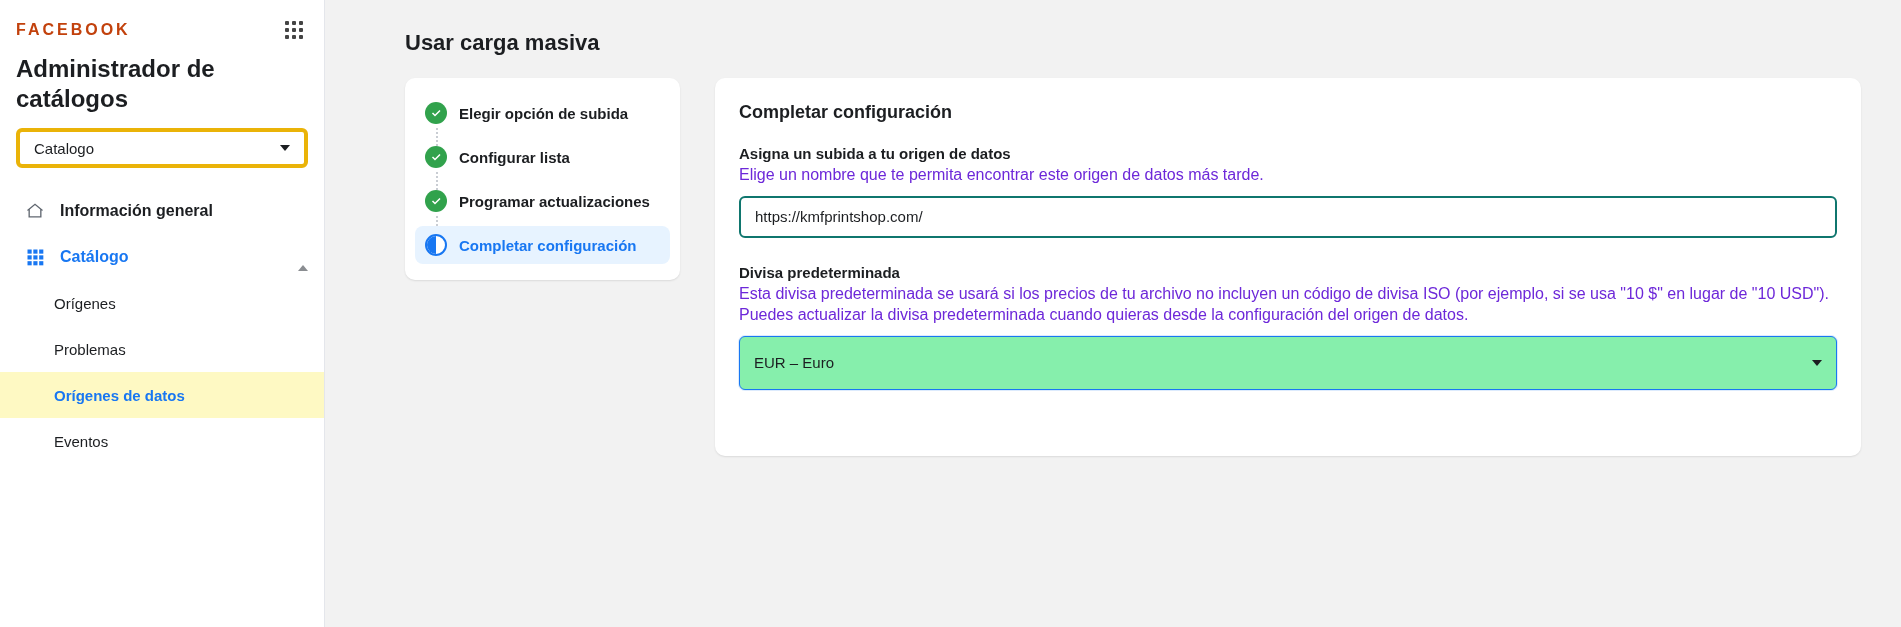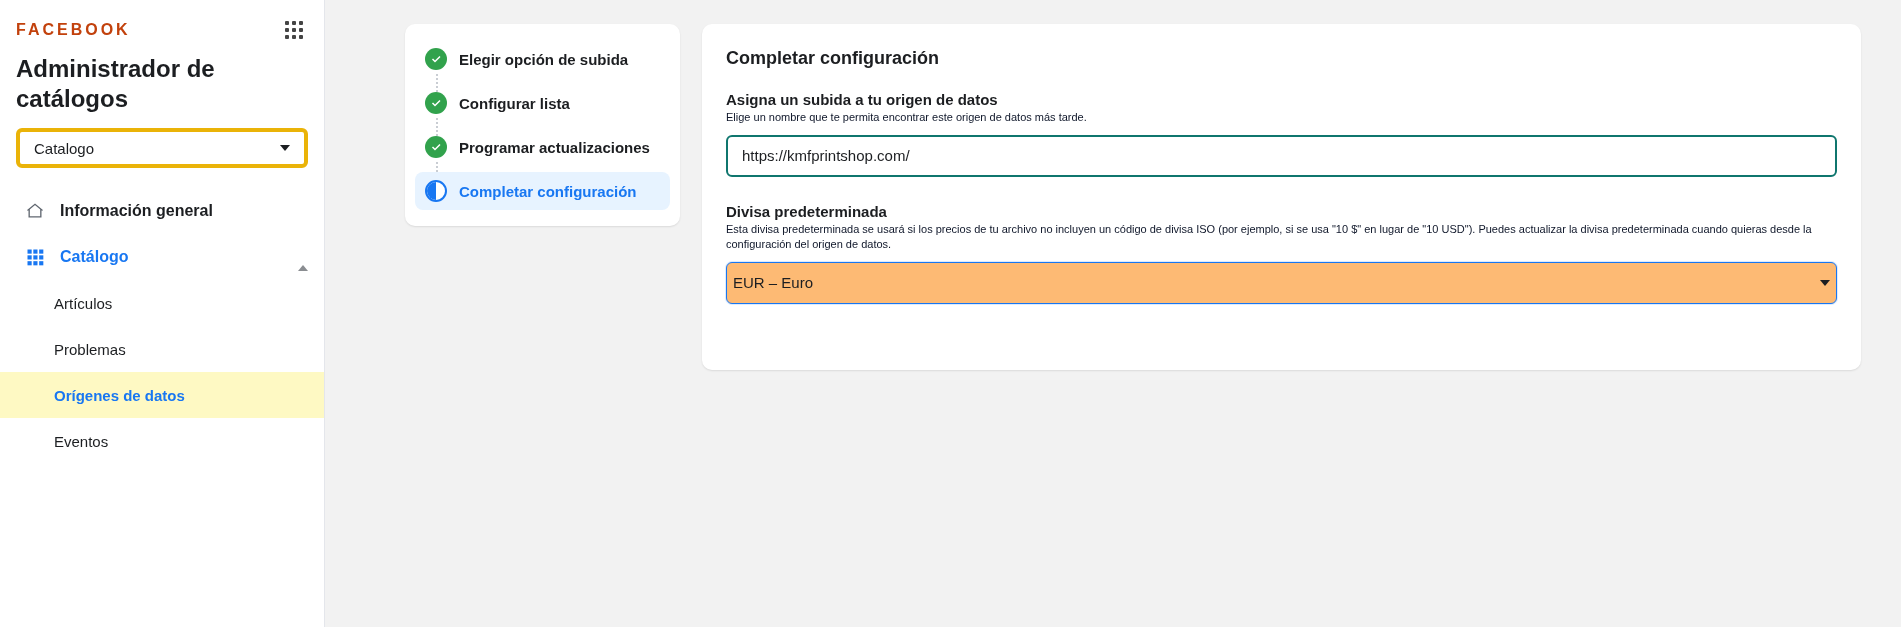--- a/index.html
+++ b/index.html
@@ -110,21 +110,21 @@
     overflow: hidden;
   }
   .page-heading {
     font-size: 22px;
     font-weight: 700;
     padding: 6px 0 22px 0;
   }
 
   .panels {
     display:flex;
-    gap: 22px;
+    gap: 35px;
     align-items:flex-start;
   }
 
   .steps-card {
     background:#fff;
     border-radius:10px;
     box-shadow: 0 1px 2px rgba(0,0,0,.1);
     width: 275px;
     padding: 16px 10px;
   }
@@ -161,42 +161,42 @@
     background:#fff;
     border-radius:10px;
     box-shadow: 0 1px 2px rgba(0,0,0,.1);
     flex:1;
     padding: 24px 24px 40px 24px;
   }
   .section-title {
     font-size:18px; font-weight:700; margin-bottom:22px;
   }
   .field-label { font-size:15px; font-weight:700; margin-bottom:2px; }
-  .field-help { font-size:11px; color:#0f172a; line-height:1.35; margin-bottom:10px; }
+  .field-help { font-size:16px; color:#6d28d9; line-height:1.35; margin-bottom:10px; }
   .form-group { margin-bottom: 26px; }
 
   .text-input {
     width:100%;
     height:42px;
     border:2px solid #0f766e;
     border-radius:6px;
     padding:0 14px;
     font-size:15px;
     color:#1c1e21;
     background:#fff;
   }
   .select-input {
     width:100%;
-    height:42px;
+    height:54px;
     border:1px solid #1877f2;
     border-radius:6px;
-    padding:0 6px;
+    padding:0 14px;
     font-size:15px;
     color:#1c1e21;
-    background:#fdba74;
+    background:#86efac;
     display:flex; align-items:center; justify-content:space-between;
     cursor:pointer;
     box-shadow: 0 0 0 1px rgba(24,119,242,.15);
   }
 </style>
 </head>
 <body>
 
 <aside class="sidebar">
   <div class="brand-row">
@@ -246,35 +246,36 @@
             <rect x="3" y="17" width="5" height="5"></rect>
             <rect x="10" y="17" width="5" height="5"></rect>
             <rect x="17" y="17" width="5" height="5"></rect>
           </svg>
       </span>
       <span>Catálogo</span>
       <span class="chev"><span class="chev-up"></span></span>
     </div>
 
     <div class="sub-item">
-      <span>Artículos</span>
+      <span>Orígenes</span>
     </div>
     <div class="sub-item">
       <span>Problemas</span>
     </div>
     <div class="sub-item active">
       <span>Orígenes de datos</span>
     </div>
     <div class="sub-item">
       <span>Eventos</span>
     </div>
   </nav>
 </aside>
 
 <main class="main">
+  <h1 class="page-heading">Usar carga masiva</h1>
 
   <div class="panels">
 
     <div class="steps-card">
       <div class="step">
         <span class="check-badge">
           <svg viewBox="0 0 24 24" fill="none" stroke="#fff" stroke-width="3">
               <path d="M5 12l5 5L20 7"></path>
             </svg>
         </span>

